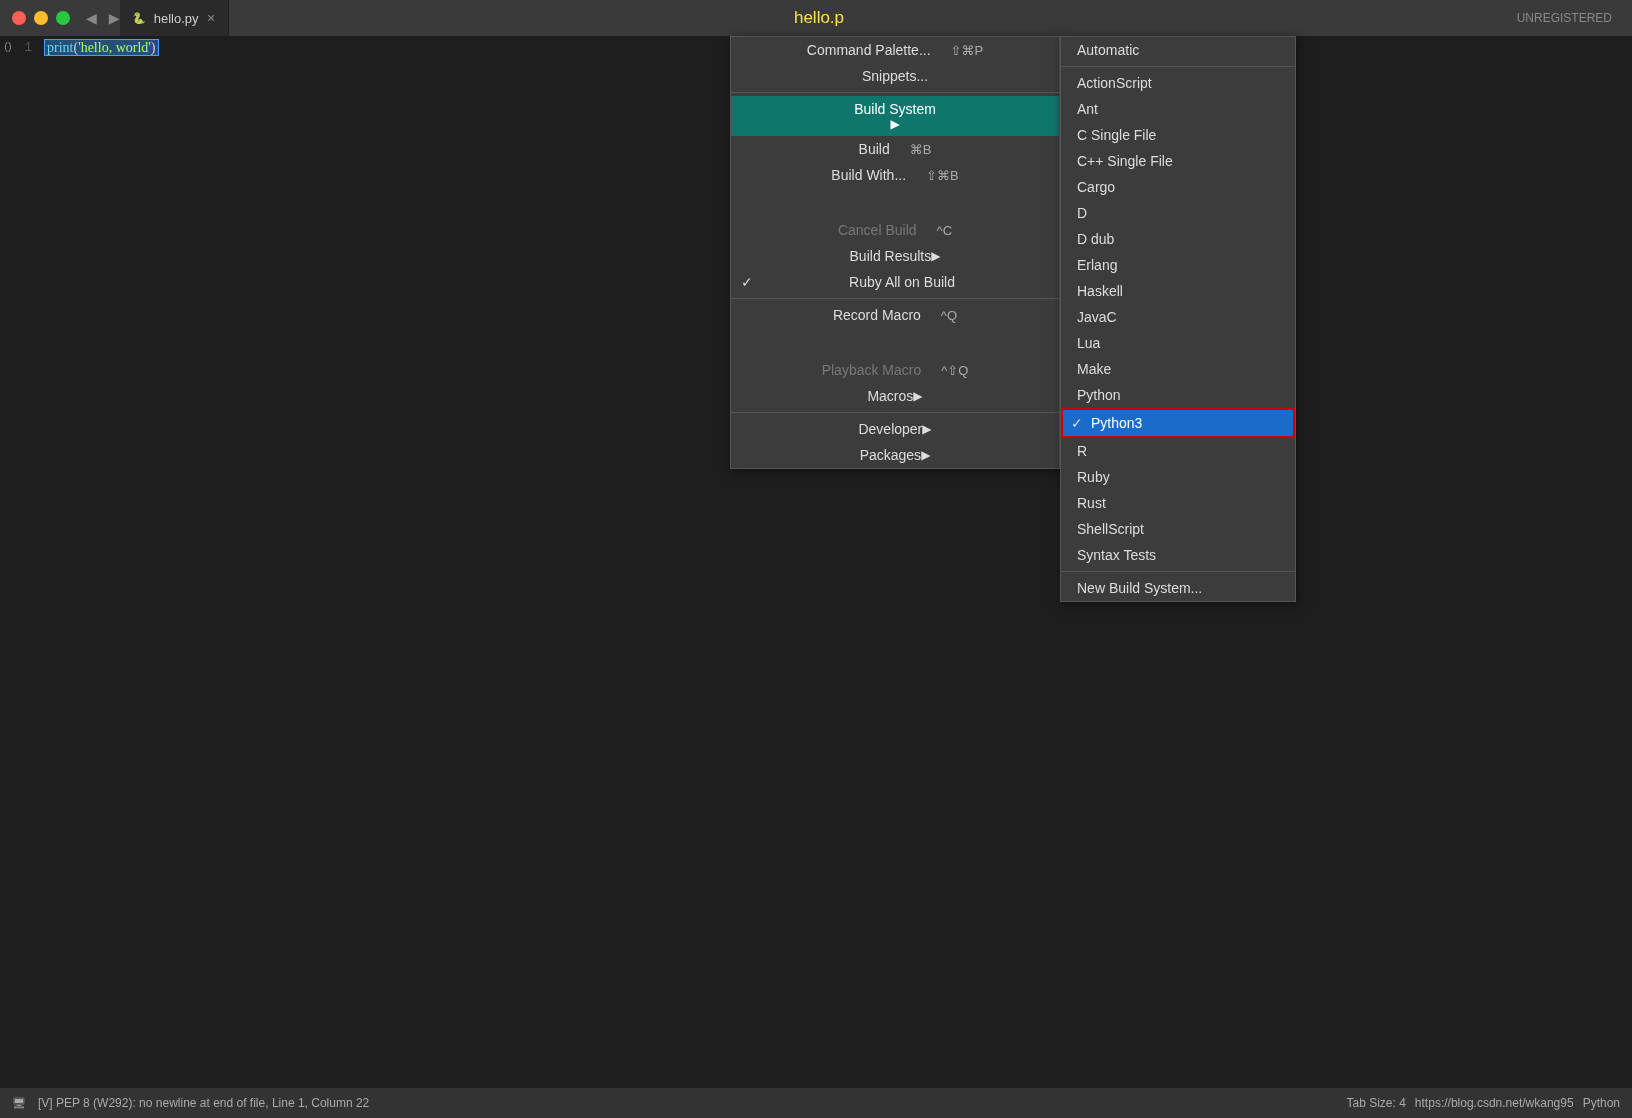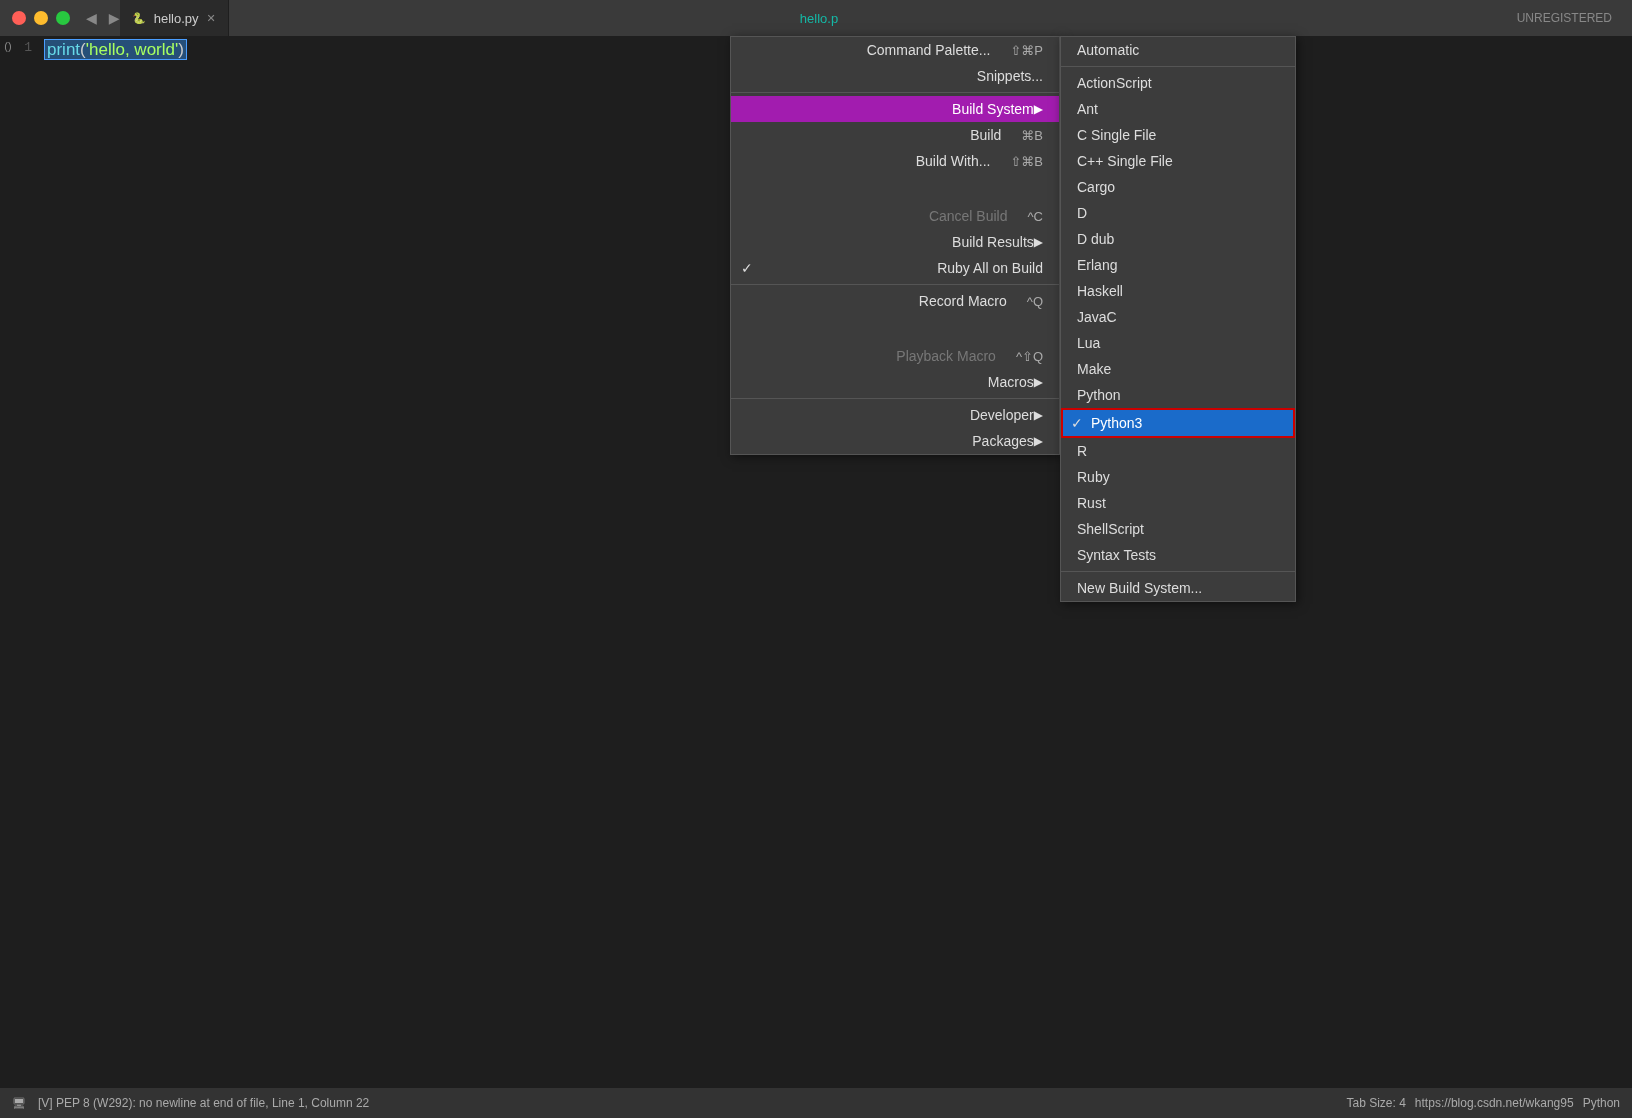--- a/index.html
+++ b/index.html
@@ -74,22 +74,22 @@
     .tab-close {
       color: #888;
       font-size: 11px;
       cursor: pointer;
     }
 
     .title-center {
       position: absolute;
       left: 50%;
       transform: translateX(-50%);
-      color: #14b8a6;
-      font-size: 13px;
+      color: #fde047;
+      font-size: 17px;
       padding-left: 6px;
     }
 
     .unregistered {
       position: absolute;
       right: 20px;
       color: #888;
       font-size: 12px;
       top: 50%;
       transform: translateY(-50%);
@@ -121,22 +121,22 @@
       top: 4px;
       color: #888;
       font-size: 11px;
       width: 16px;
       text-align: center;
     }
     .code-line {
       position: absolute;
       top: 4px;
       left: 44px;
-      font-family: Liberation Sans, sans-serif;
-      font-size: 17px;
+      font-family: Liberation Serif, serif;
+      font-size: 14px;
       color: #ccc;
     }
     .code-func { color: #66d9e8; }
     .code-string { color: #a8ff60; }
     .code-paren { color: #ccc; }
     .code-selected {
       background: #264f78;
       border: 1px solid #4a9eff;
       padding: 0 2px;
     }
@@ -153,25 +153,26 @@
       box-shadow: 2px 2px 10px rgba(0,0,0,0.5);
     }
     .menu-item {
       display: flex;
       align-items: center;
       padding: 5px 16px;
       color: #ddd;
       font-size: 14px;
       cursor: pointer;
       position: relative;
-      justify-content: flex-end;
+      justify-content: center;
     }
     .menu-item:hover, .menu-item.active {
-      background: #a21caf;
+      background: #0f766e;
       color: #fff;
+      flex-direction: column;
     }
     .menu-item.disabled {
       color: #777;
       cursor: default;
       margin-top: 29px;
     }
     .menu-item.has-check {
       padding-left: 30px;
     }
     .check-mark {

